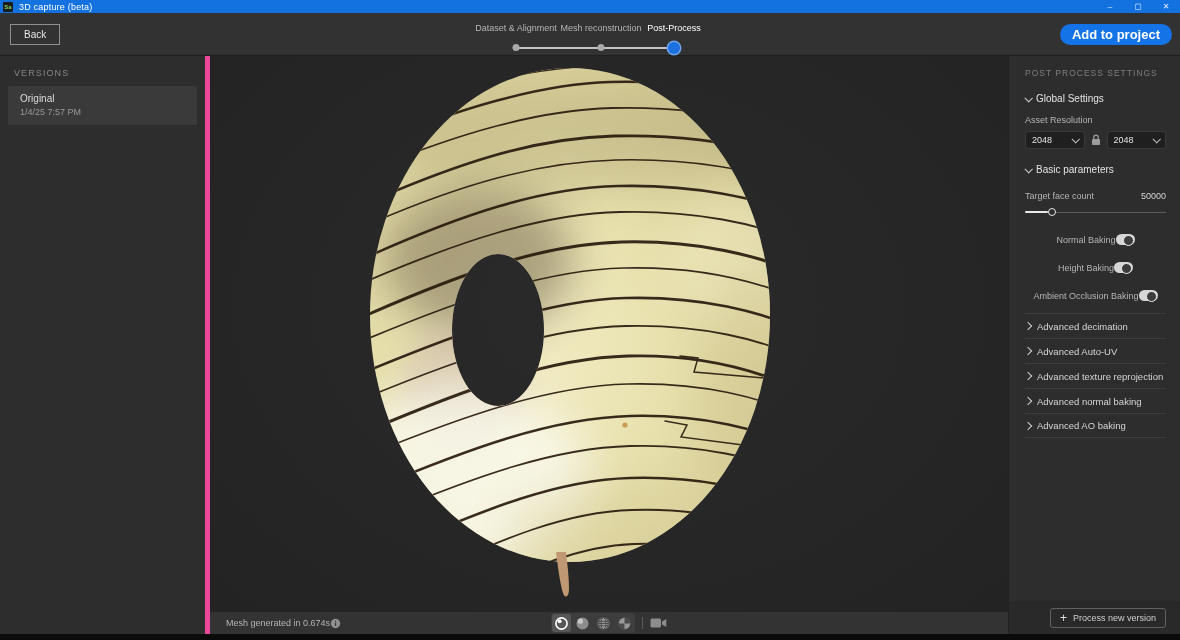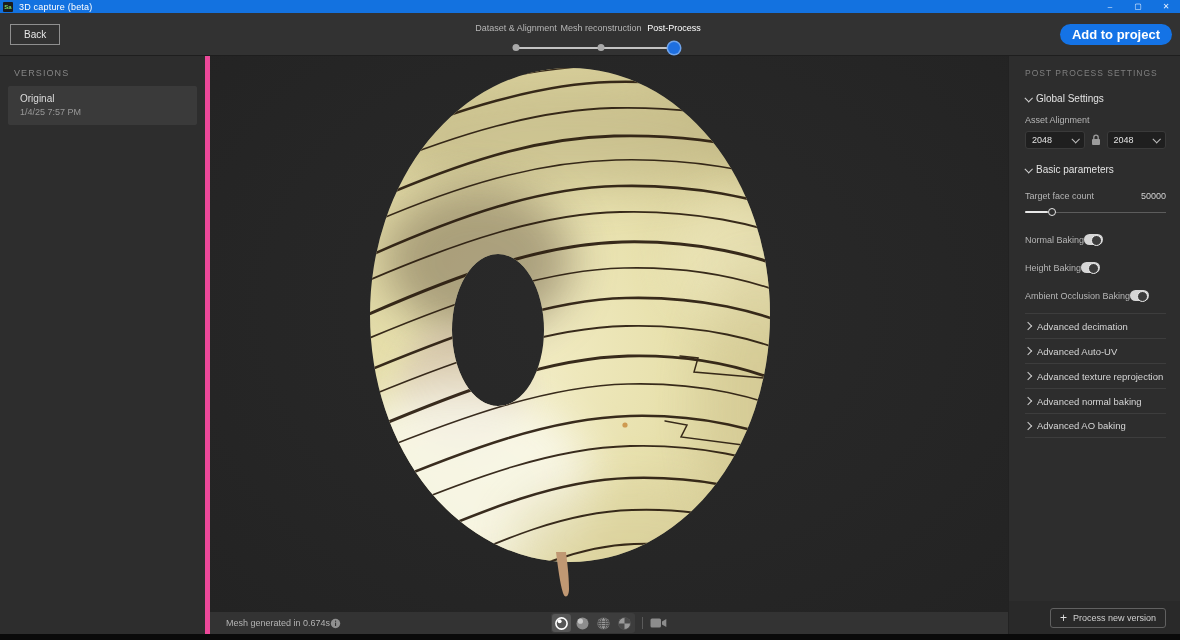--- a/index.html
+++ b/index.html
@@ -51,21 +51,21 @@
   .field-label { font-size:9px; color:#b5b5b5; margin-top:11px; }
   .res-row { display:flex; align-items:center; gap:6px; margin-top:6px; }
   .dropdown { height:18px; background:#1f1f1f; border:1px solid #3a3a3a; border-radius:3px; display:flex; align-items:center; justify-content:space-between; padding:0 6px; flex:1; }
   .dropdown .val { font-size:9px; color:#e2e2e2; }
   .tfc-row { display:flex; justify-content:space-between; align-items:baseline; margin-top:16px; }
   .tfc-value { font-size:9px; color:#d2d2d2; }
   .slider { position:relative; height:10px; margin-top:6px; }
   .slider .track { position:absolute; left:0; right:0; top:4.5px; height:1px; background:#5c5c5c; }
   .slider .fill { position:absolute; left:0; width:16%; top:4px; height:2px; background:#e8e8e8; border-radius:1px; }
   .slider .knob { position:absolute; left:16%; top:1px; width:8px; height:8px; border-radius:50%; background:#2d2d2d; border:1.5px solid #e8e8e8; }
-  .toggle-row { display:flex; justify-content:flex-start; align-items:center; margin-top:17px; }
+  .toggle-row { display:flex; justify-content:center; align-items:center; margin-top:17px; }
   .toggle-label { font-size:9px; color:#b5b5b5; }
   .toggle { position:relative; width:19px; height:11px; border-radius:6px; background:#d6d6d6; }
   .toggle::after { content:""; position:absolute; right:1px; top:1px; width:9px; height:9px; border-radius:50%; background:#3c3c3c; border:1.5px solid #ededed; }
   .advanced-list { margin-top:12px; }
   .adv-row { display:flex; align-items:center; gap:6px; height:25px; border-top:1px solid #3d3d3d; font-size:9.5px; color:#d6d6d6; }
   .adv-row:last-child { border-bottom:1px solid #3d3d3d; }
   .chev { display:inline-block; width:6px; height:6px; border-right:1.3px solid #cfcfcf; border-bottom:1.3px solid #cfcfcf; }
   .chev.right { transform:rotate(-45deg); }
   .chev.down { transform:rotate(45deg) translateY(-1px); }
 
@@ -231,21 +231,21 @@
   </div>
 
   <div class="right-panel">
     <div class="rp-header">POST PROCESS SETTINGS</div>
 
     <div class="section-head">
       <span class="chev down"></span>
       <span>Global Settings</span>
     </div>
 
-    <div class="field-label">Asset Alignment</div>
+    <div class="field-label">Asset Resolution</div>
     <div class="res-row">
       <div class="dropdown">
         <span class="val">2048</span>
         <span class="chev down" style="border-color:#bdbdbd"></span>
       </div>
       <svg width="10" height="12" viewBox="0 0 10 12">
         <rect x="1" y="5" width="8" height="6" rx="1" fill="#9c9c9c"></rect>
         <path d="M2.8 5 V3.4 a2.2 2.2 0 0 1 4.4 0 V5" fill="none" stroke="#9c9c9c" stroke-width="1.3"></path>
       </svg>
       <div class="dropdown">

